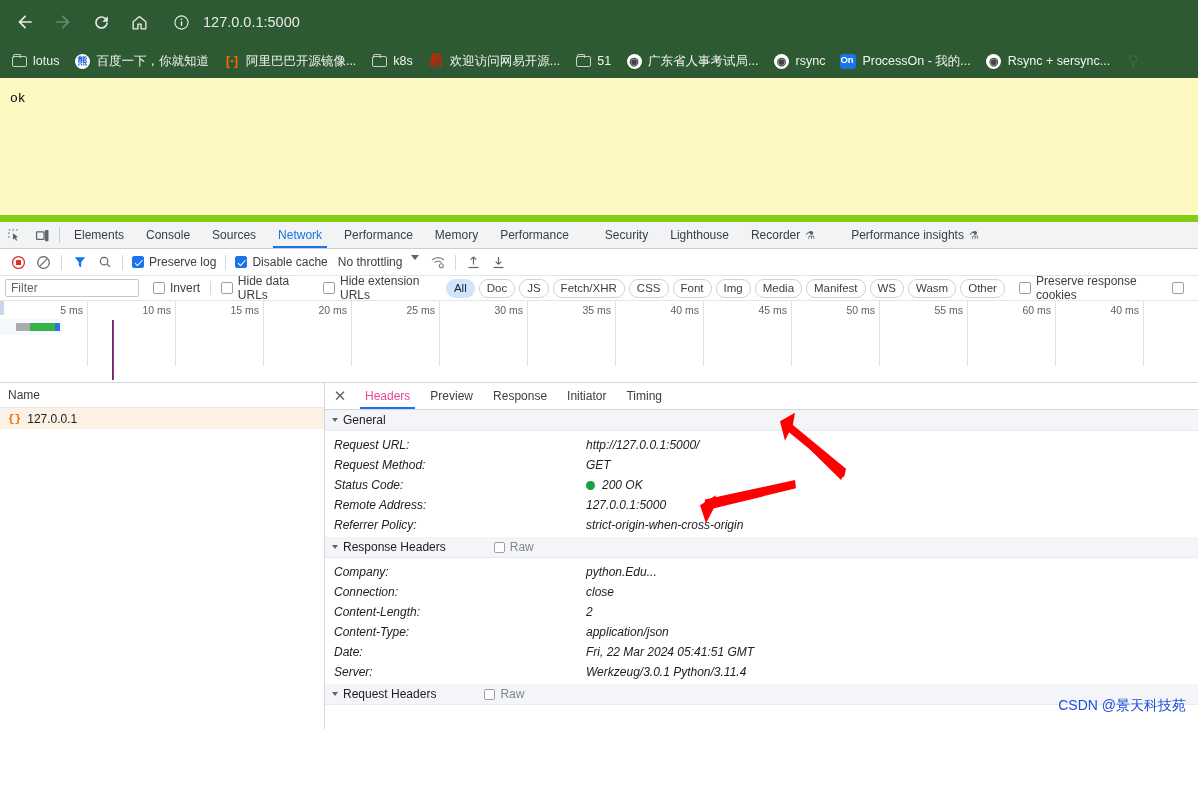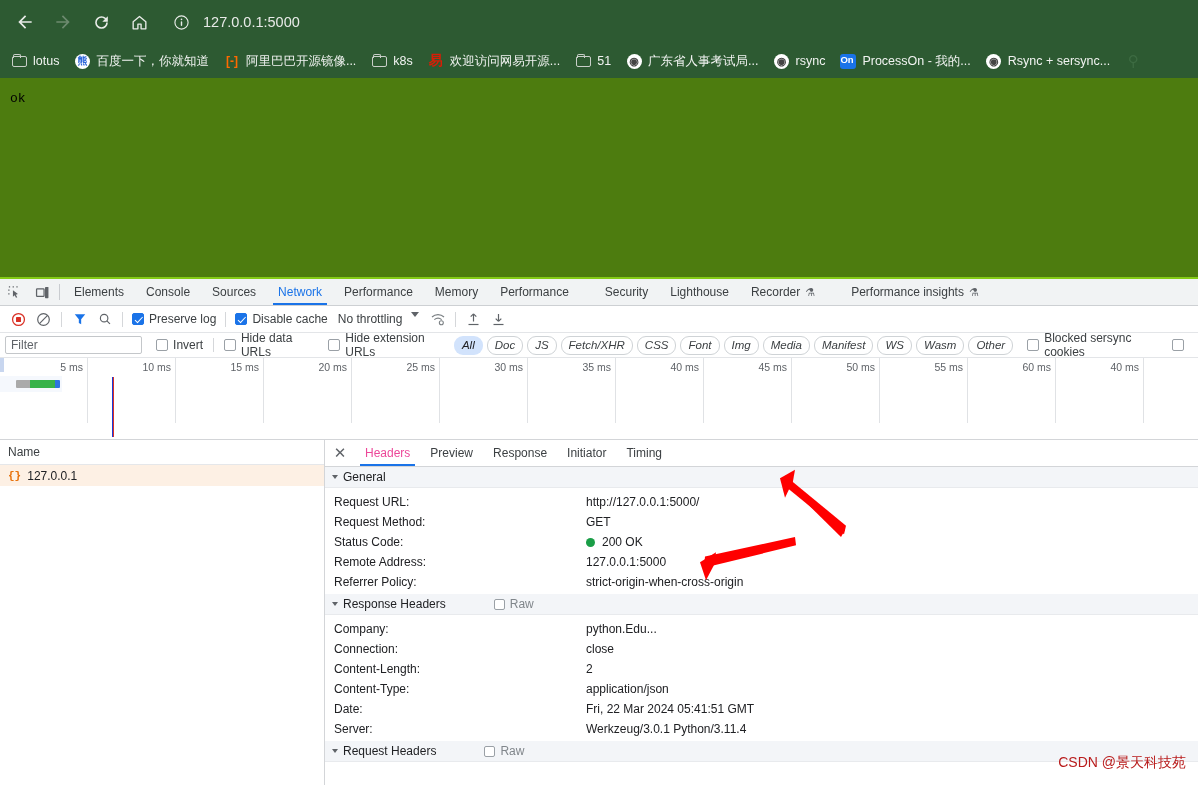--- a/index.html
+++ b/index.html
@@ -72,22 +72,22 @@
   .ico-baidu { background: #fff; color: #2b65d9; }
   .ico-netease { background: transparent; color: #d81e06; font-size: 14px;
                  font-weight: bold; }
   .ico-globe { background: #fff; color: #444; border-radius: 50%; font-size: 11px; }
   .ico-on { background: #1a73e8; color: #fff; border-radius: 3px;
             width: 17px; height: 15px; font-size: 9.5px; font-weight: bold; }
   .ico-cut { color: #3d6b42; font-size: 15px; }
 
   
   #page-viewport {
-    height: 201px; background: #4d7c0f; position: relative;
-    border-bottom: 2px solid #84cc16;
+    height: 144px; background: #fef9c3; position: relative;
+    border-bottom: 7px solid #84cc16;
   }
   #page-body-text {
     font-family: "Liberation Mono", monospace;
     font-size: 13px; color: #000; padding: 13px 10px;
   }
 
   
   #devtools { background: #ffffff; height: 507px; display: flex; flex-direction: column; }
 
   #dt-tabbar {
@@ -143,21 +143,21 @@
     width: 156px; height: 18px; border: 1px solid #c4c7ca; border-radius: 2px;
     font-size: 12px; color: #5f6368; padding: 0 5px;
     display: flex; align-items: center;
     font-family: "Liberation Sans", sans-serif;
     background: #fff;
   }
   .fb-sep { width: 1px; height: 14px; background: #d5d7da; margin: 0 6px; }
   .ftype {
     font-size: 11.5px; color: #3c4043; padding: 1px 7px;
     border: 1px solid #cfd3d6; border-radius: 9px; margin-right: 4px;
-    white-space: nowrap; line-height: 15px; font-style: italic;
+    white-space: nowrap; line-height: 15px;
   }
   .ftype.sel { background: #d2e3fc; border-color: transparent; color: #202124; }
 
   
   #overview {
     height: 82px; background: #ffffff; position: relative;
     border-bottom: 1px solid #d3d5d8;
   }
   #ov-ruler { position: absolute; inset: 0; }
   .ov-tick {
@@ -239,38 +239,38 @@
     width: 0; height: 0; margin-right: 6px;
     border-left: 4.5px solid #5f6368;
     border-top: 3.5px solid transparent; border-bottom: 3.5px solid transparent;
     transform: rotate(90deg);
   }
   .raw-wrap { display: flex; align-items: center; margin-left: 48px; font-size: 12px; color: #80868b; }
   .raw-box {
     width: 11px; height: 11px; border: 1px solid #9aa0a6; border-radius: 2px;
     margin-right: 5px; background: #fff;
   }
-  .kv-list { padding: 4px 0 2px 0; }
+  .kv-list { padding: 4px 0 2px 0; font-style: italic; }
   .kv {
     height: 20px; display: flex; align-items: center;
     font-size: 12px; color: #202124; padding-left: 9px;
   }
   .kv-key { width: 252px; color: #202124; flex: 0 0 auto; }
   .kv-val { color: #202124; display: flex; align-items: center; }
   .status-dot {
     width: 9px; height: 9px; border-radius: 50%;
     background: #1a9e47; margin-right: 7px; display: inline-block;
   }
 
   
   #arrows { position: absolute; left: 0; top: 0; width: 100%; height: 100%; pointer-events: none; }
 
   #watermark {
     position: absolute; right: 12px; bottom: 14px;
-    font-size: 14px; color: #b91c1c;
+    font-size: 14px; color: #1d4ed8;
     font-family: "Liberation Sans", sans-serif;
     white-space: nowrap;
   }
 </style>
 </head>
 <body>
 
 <div id="browser-chrome">
 
   <div id="nav-bar">
@@ -541,21 +541,21 @@
       <span class="ftype">Img</span>
       <span class="ftype">Media</span>
       <span class="ftype">Manifest</span>
       <span class="ftype">WS</span>
       <span class="ftype">Wasm</span>
       <span class="ftype">Other</span>
     </div>
 
     <div class="cb-wrap" style="margin-left:6px;">
       <span class="cbox"></span>
-      <span>Blocked sersync cookies</span>
+      <span>Preserve response cookies</span>
     </div>
     <div class="cb-wrap" style="margin-left:8px;">
       <span class="cbox"></span>
     </div>
   </div>
 
   <div id="overview">
     <div id="ov-ruler">
       <div class="ov-tick" style="left:0;width:88px;">
           <span>5 ms</span>

